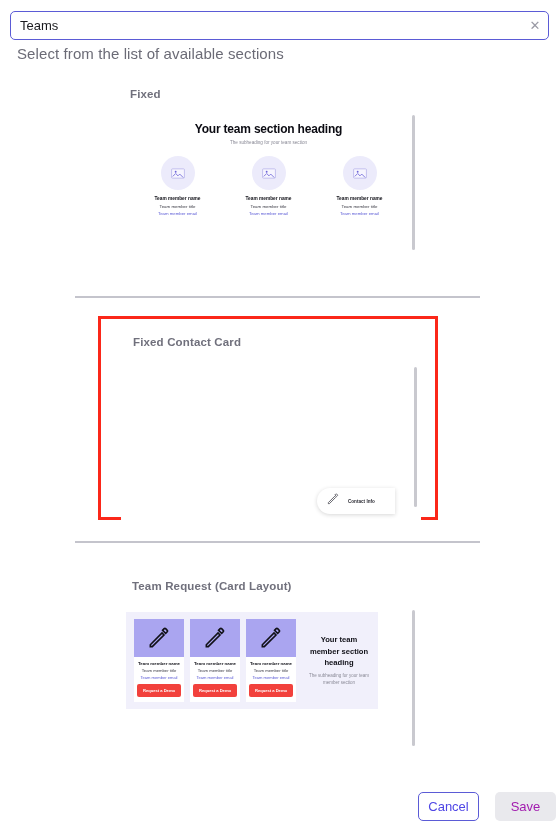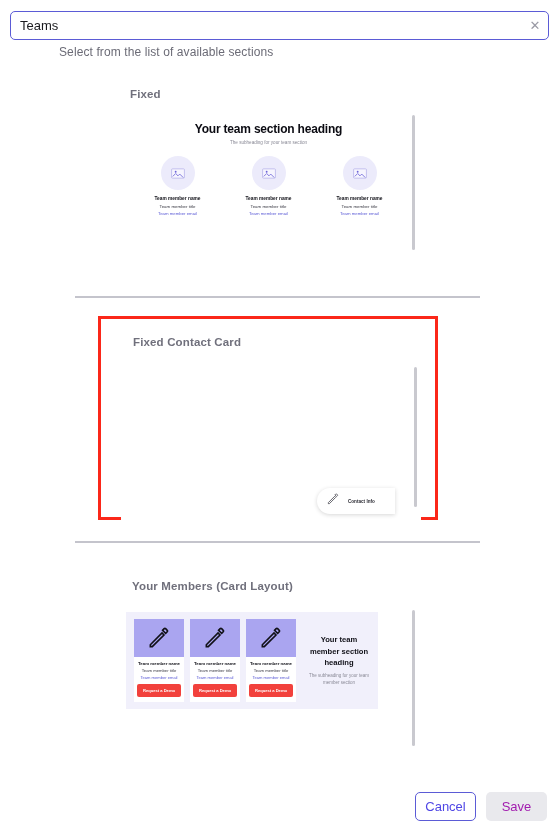--- a/index.html
+++ b/index.html
@@ -37,24 +37,23 @@
     color: #9a9aa5;
     font-size: 13px;
     line-height: 1;
     cursor: pointer;
     user-select: none;
   }
 
   .helper-text {
     position: absolute;
     left: 17px; top: 45px;
-    font-size: 12px;
+    font-size: 15px;
     color: #6b6b76;
     letter-spacing: .1px;
-    margin-left: 42px;
   }
 
   
   .list {
     position: absolute;
     left: 0; top: 78px;
     width: 559px; height: 700px;
     overflow: hidden;
   }
 
@@ -191,22 +190,22 @@
   }
 
   
   .footer {
     position: absolute;
     left: 0; bottom: 0;
     width: 559px; height: 56px;
     display: flex;
     align-items: center;
     justify-content: flex-end;
-    padding-right: 12px;
-    gap: 10px;
+    padding-right: 3px;
+    gap: 16px;
     background: #fff;
   }
   .btn-cancel {
     width: 61px; height: 29px;
     border: 1.5px solid #5b5bd6;
     border-radius: 5px;
     background: #fff;
     color: #4f46e5;
     font-size: 13px;
     font-family: "Liberation Sans", sans-serif;
@@ -305,21 +304,21 @@
         </div>
 
         <div class="scroll-track" style="right:4px;top:10px;height:140px;"></div>
       </div>
     </div>
   </div>
 
   <div class="divider" style="top:463px;"></div>
 
   <div class="section-block">
-    <div class="section-title" style="position:absolute;left:132px;top:502px;">Your Members (Card Layout)</div>
+    <div class="section-title" style="position:absolute;left:132px;top:502px;">Team Request (Card Layout)</div>
 
     <div class="preview" style="left:118px;top:524px;width:301px;height:155px;">
 
       <div class="cards-panel">
 
         <div class="card">
           <div class="card-img">
             <svg width="26" height="26" viewBox="0 0 24 24" fill="none">
               <path d="M4 18.2V20h1.8L16.6 9.2l-1.8-1.8L4 18.2z" stroke="#111118" stroke-width="1.5" fill="none"></path>
               <path d="M18.1 7.7l1.5-1.5a.9.9 0 000-1.3l-1.5-1.5a.9.9 0 00-1.3 0l-1.5 1.5 2.8 2.8z" stroke="#111118" stroke-width="1.5" fill="none"></path>

